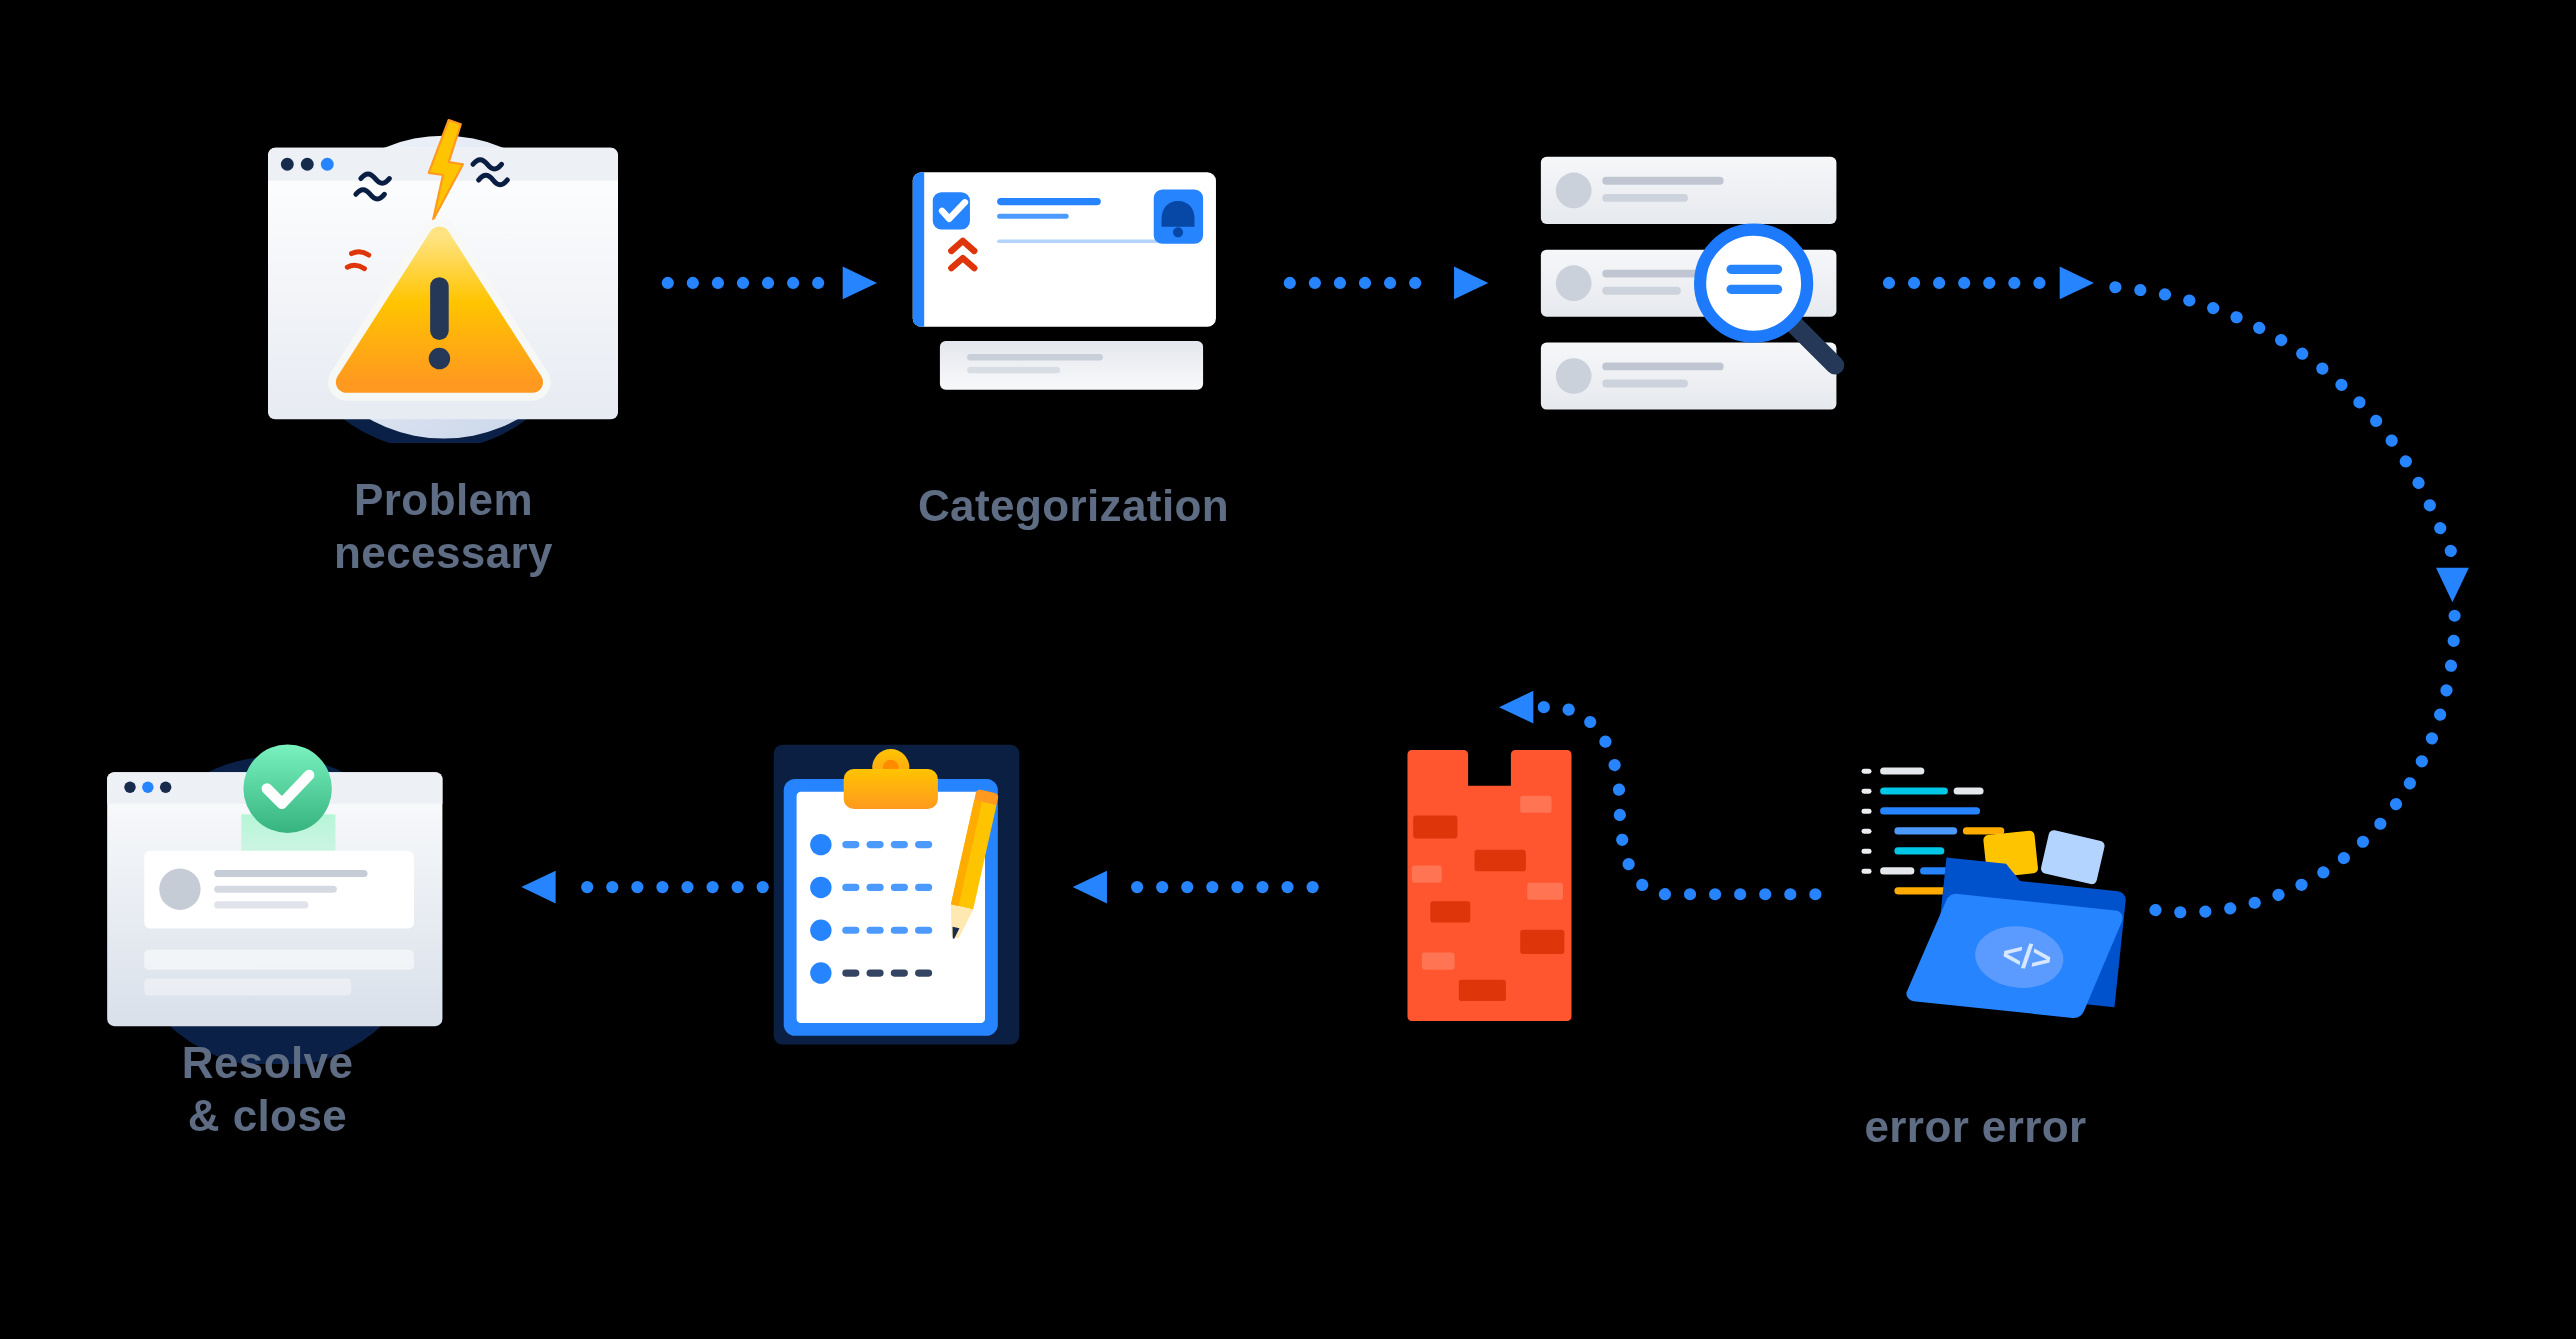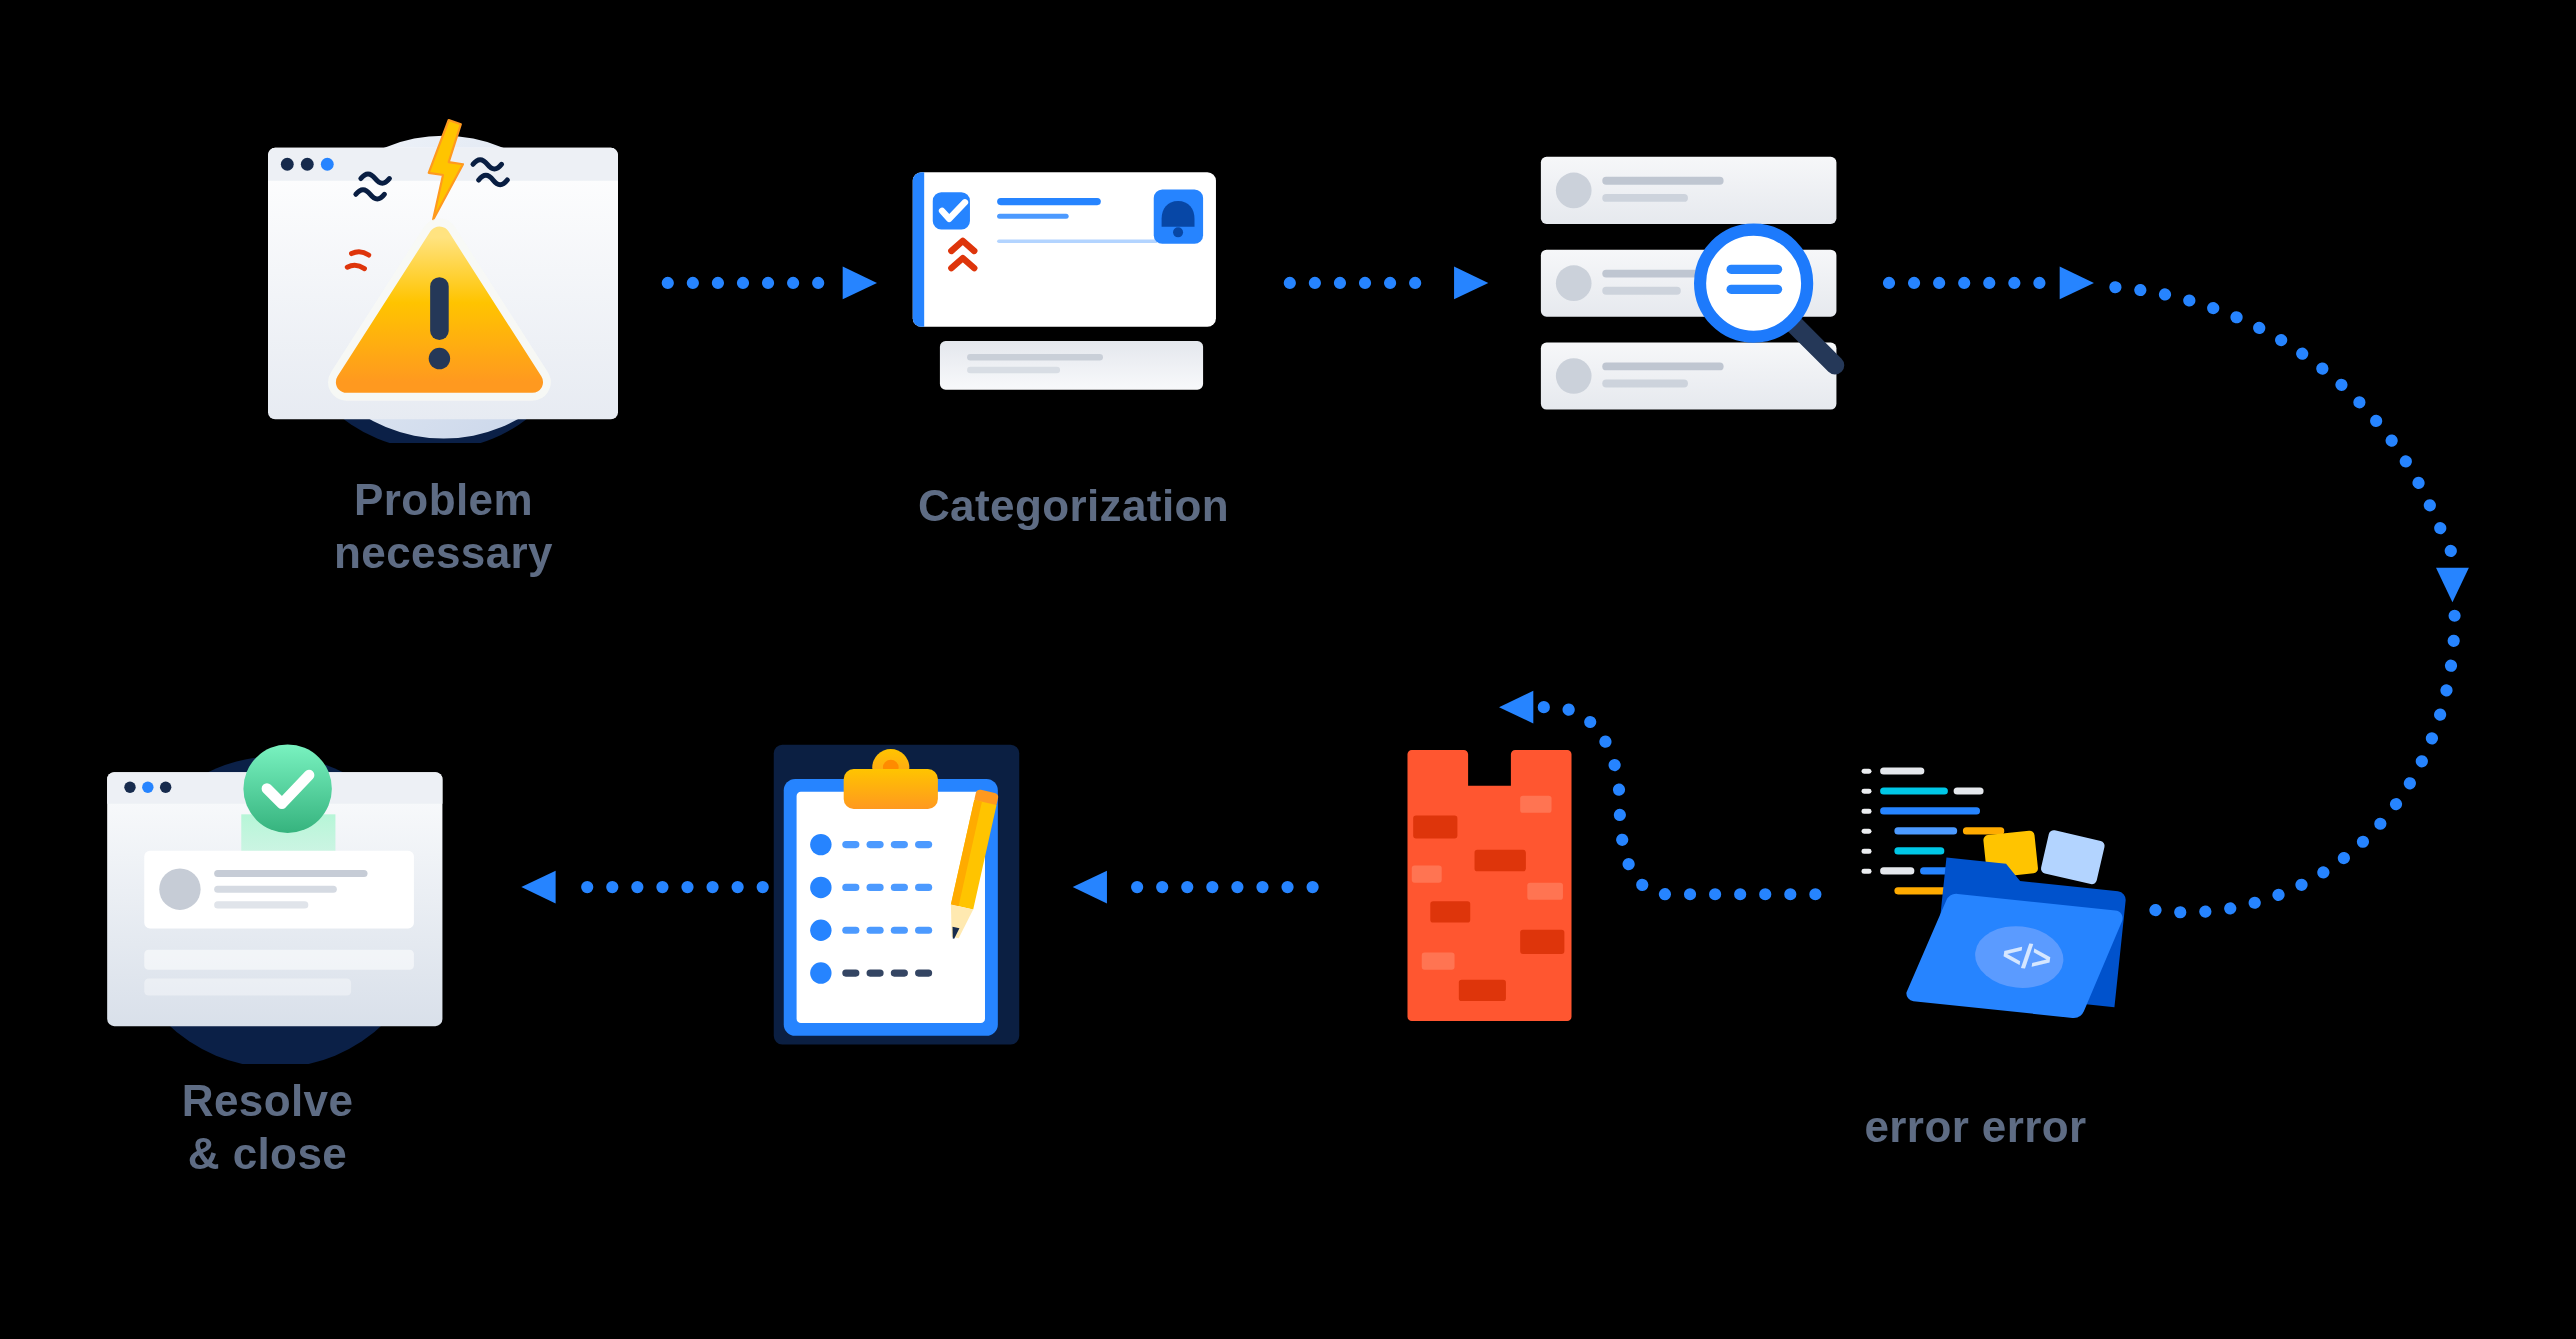--- a/index.html
+++ b/index.html
@@ -330,19 +330,19 @@
   <div class="step-label" style="left:222px;top:473px;">
     <div>Problem</div>
     <div>necessary</div>
   </div>
   <div class="step-label" style="left:852px;top:473px;margin-top:6px;">
     <div>Categorization</div>
   </div>
   <div class="step-label" style="left:1754px;top:1100px;">
     <div>error error</div>
   </div>
-  <div class="step-label" style="left:46px;top:1074px;">
+  <div class="step-label" style="left:46px;top:1036px;">
     <div>Resolve</div>
     <div>&amp; close</div>
   </div>
 
 </div>
 
 
 </body></html>

